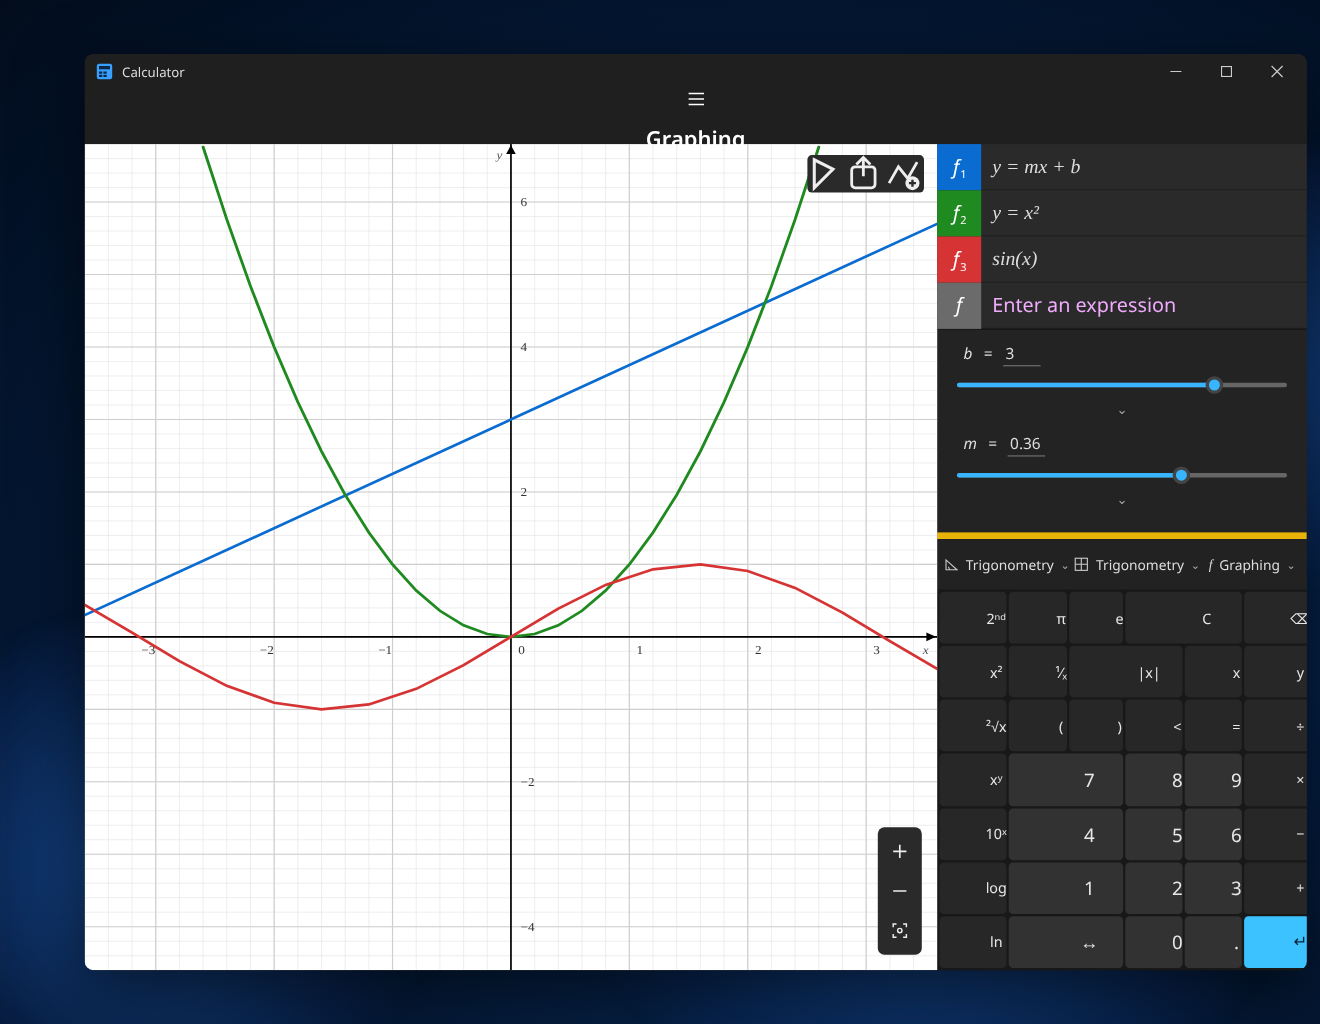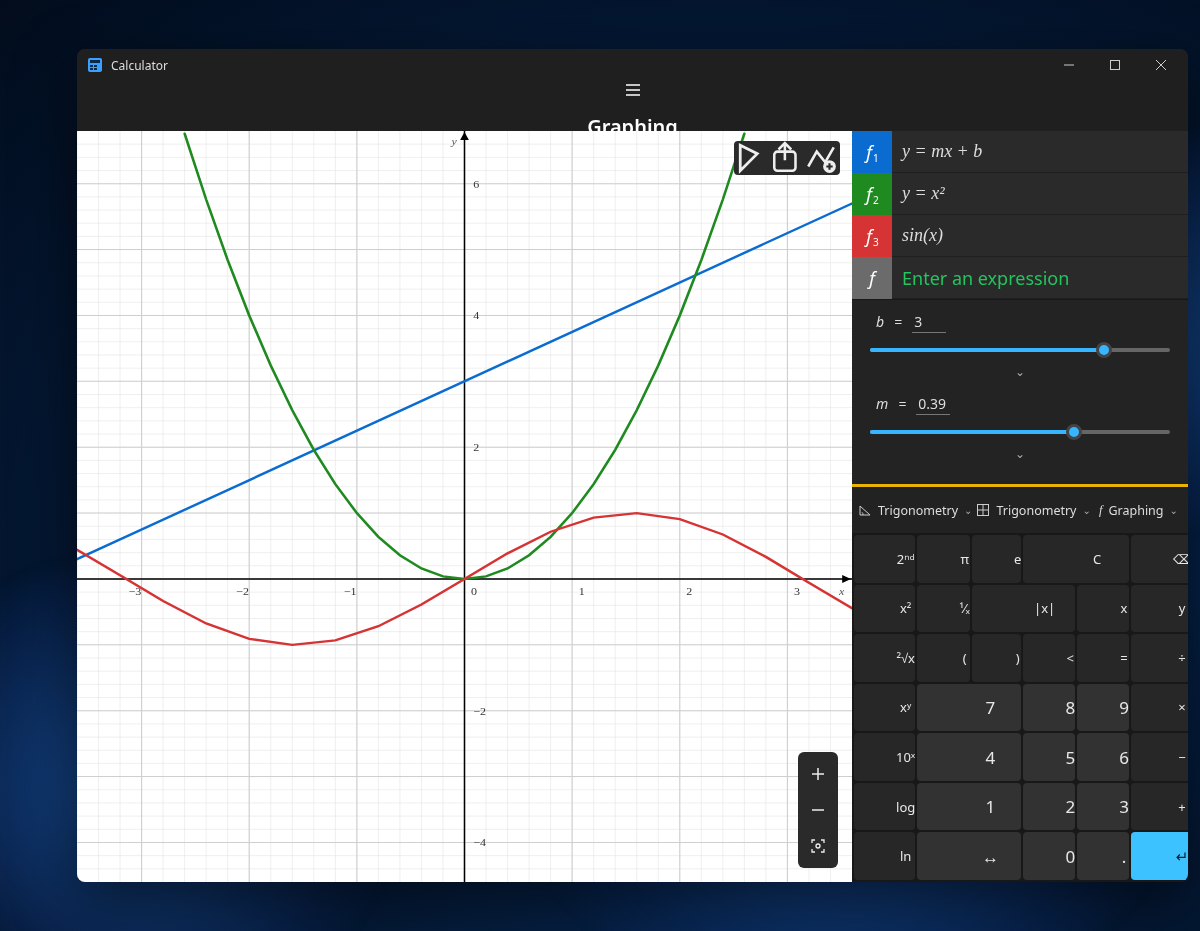--- a/index.html
+++ b/index.html
@@ -47,31 +47,31 @@
     border-radius:6px; display:flex; flex-direction:column; padding:4px 0;
   }
   .zoom-ctrl .zbtn { height:36px; display:flex;align-items:center;justify-content:center; color:#eee;}
   .side-pane { width:336px; background:#242424; color:#ddd; display:flex; flex-direction:column; min-height:0;}
   .eq-list { padding:0; }
   .eq-row { display:flex; align-items:center; height:42px; padding-right:10px; background:#2a2a2a; border-bottom:1px solid #1f1f1f;}
   .eq-badge { width:40px; height:42px; display:flex;align-items:center;justify-content:center; color:#fff; font-style:italic; font-family:"Cambria Math",serif; font-size:18px; position:relative;}
   .eq-badge sub{font-size:10px; font-style:normal; position:relative; top:6px; left:1px;}
   .eq-text { padding-left:10px; font-family:"Cambria Math",serif; font-style:italic; font-size:18px;}
   .eq-input-row .eq-badge{background:#6b6b6b;}
-  .eq-input-row .eq-text{color:#22c55e; font-style:normal; font-family:inherit;}
+  .eq-input-row .eq-text{color:#f0abfc; font-style:normal; font-family:inherit;}
   .sliders { padding: 12px 18px 8px; border-top:1px solid #181818; background:#232323;}
   .slider-block { margin-bottom:14px;}
   .slider-label { font-style:italic; font-family:"Cambria Math",serif; font-size:14px; display:flex; gap:10px; align-items:baseline; padding-left:6px; margin-bottom:8px;}
   .slider-label .val { border-bottom:1px solid #777; min-width:34px; text-align:left; padding:0 2px 1px; font-style:normal;}
   .slider-track { position:relative; height:18px; display:flex; align-items:center;}
   .slider-rail { position:absolute; left:0; right:0; height:4px; background:#666; border-radius:2px;}
   .slider-fill { position:absolute; left:0; height:4px; background:#38b5ff; border-radius:2px;}
   .slider-thumb { position:absolute; width:16px; height:16px; border-radius:50%; background:#38b5ff; border:3px solid #444; transform:translateX(-50%);}
   .slider-chevron { text-align:center; color:#aaa; font-size:12px; margin-top:4px;}
-  .cat-row { display:flex; gap:4px; padding:6px 6px; border-top:3px solid #eab308; background:#222;}
+  .cat-row { display:flex; gap:4px; padding:6px 6px; border-top:6px solid #eab308; background:#222;}
   .cat-btn { flex:1; height:34px; display:flex;align-items:center;justify-content:center; gap:6px; font-size:12.5px; color:#ddd; border-radius:4px; white-space:nowrap;}
   .cat-btn svg{width:14px;height:14px;}
   .cat-btn .chev{font-size:10px; color:#aaa;}
   .keypad { flex:1; display:grid; grid-template-columns:repeat(6,1fr); grid-auto-rows:1fr; gap:2px; padding:2px; background:#181818;}
   .key { background:#2b2b2b; color:#e8e8e8; display:flex;align-items:center;justify-content:center; font-size:15px; border-radius:4px; user-select:none;padding-left:42px;}
   .key.fn { background:#272727; font-size:13px;}
   .key.num { background:#323232; font-size:17px;}
   .key.submit { background:#3cc3ff; color:#082030;}
   .axis-label { font-size:11px; fill:#555; font-style:italic; font-family:"Cambria Math",serif;}
   .tick-label { font-size:11px; fill:#333; font-family:"Cambria Math",serif;}
@@ -347,21 +347,21 @@
             <div class="slider-rail"></div>
             <div class="slider-fill" id="fill-b" style="width: 78%;"></div>
             <div class="slider-thumb" id="thumb-b" style="left: 78%;"></div>
           </div>
           <div class="slider-chevron">⌄</div>
         </div>
         <div class="slider-block">
           <div class="slider-label">
             <span>m</span>
             <span>=</span>
-            <span class="val">0.39</span>
+            <span class="val">0.36</span>
           </div>
           <div class="slider-track">
             <div class="slider-rail"></div>
             <div class="slider-fill" id="fill-m" style="width: 68%;"></div>
             <div class="slider-thumb" id="thumb-m" style="left: 68%;"></div>
           </div>
           <div class="slider-chevron">⌄</div>
         </div>
       </div>
 

